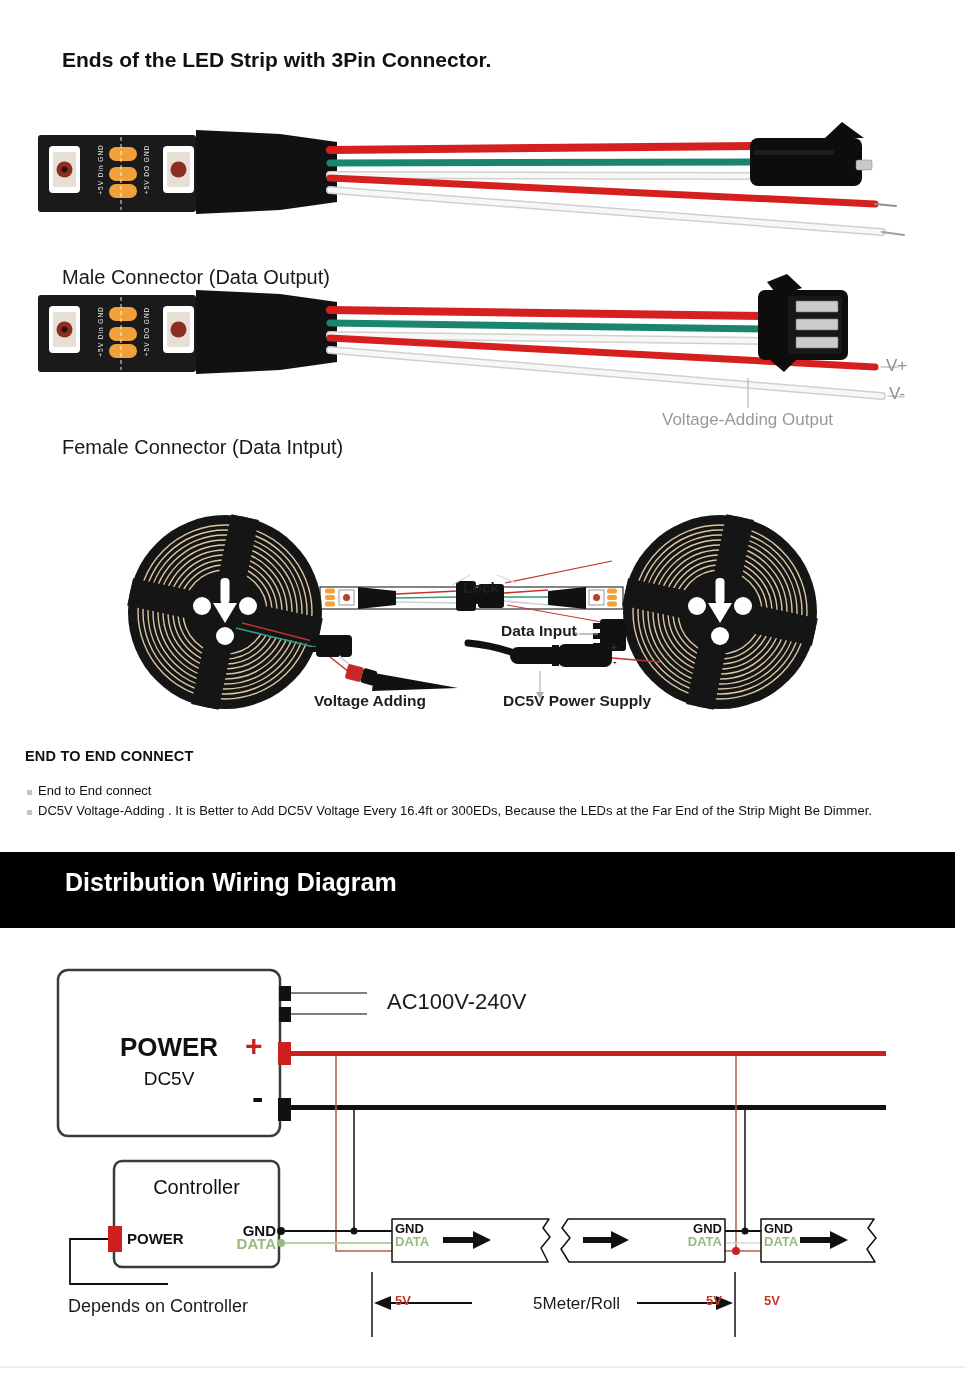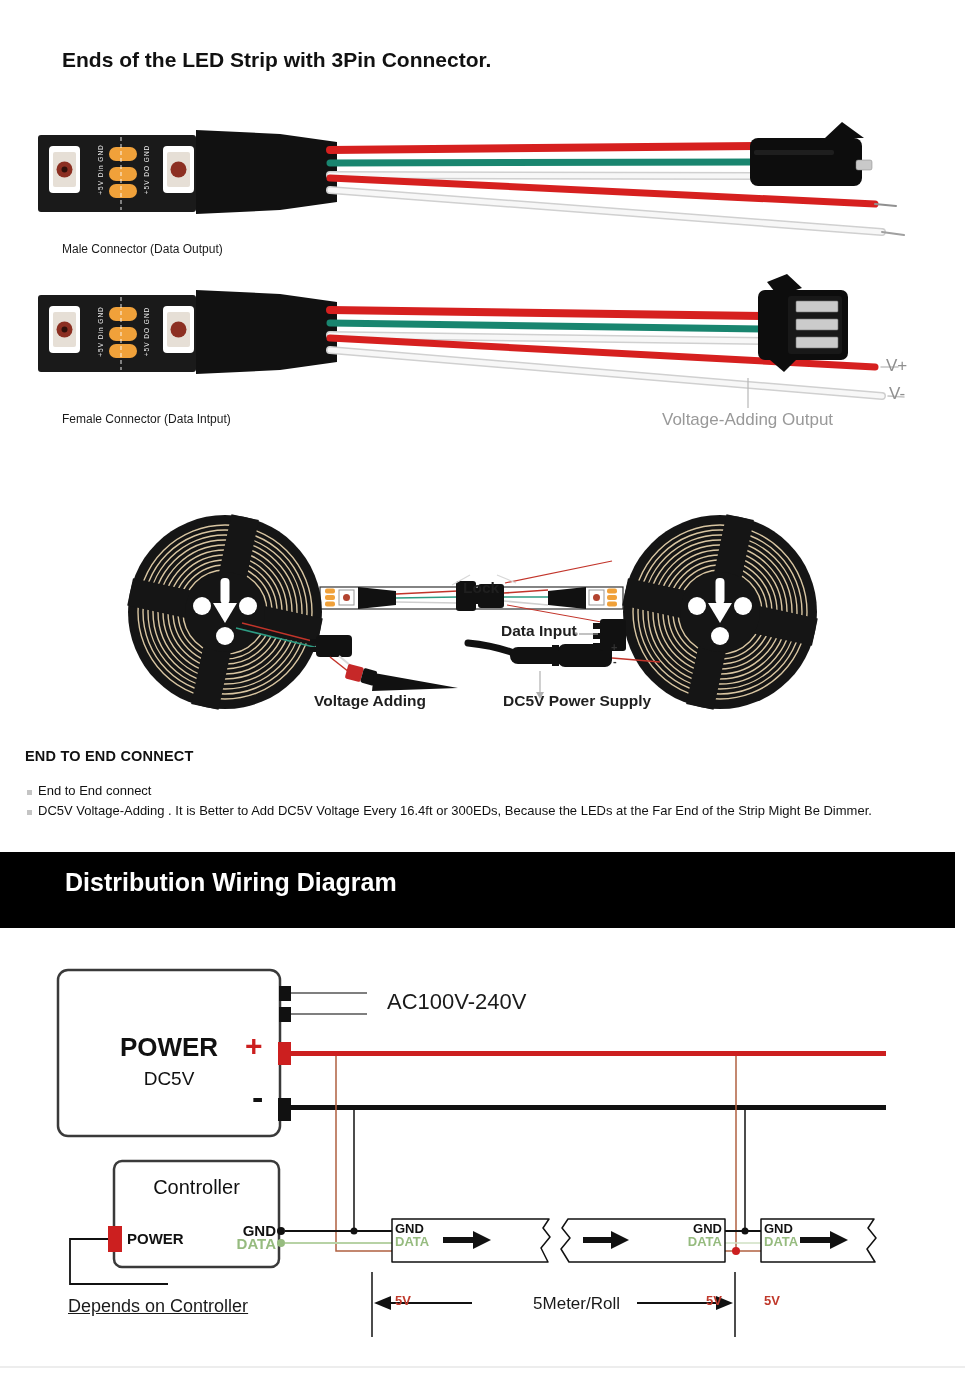--- a/index.html
+++ b/index.html
@@ -1,20 +1,20 @@
 <!DOCTYPE html>
 <html><head>
 <meta charset="utf-8">
 <style>
   html,body{margin:0;padding:0;background:#fff;}
   .canvas{position:relative;width:965px;height:1387px;background:#fff;overflow:hidden;
           font-family:"Liberation Sans",sans-serif;color:#1a1a1a;}
   .abs{position:absolute;}
   .h1{position:absolute;left:62px;top:48px;font-size:21px;font-weight:bold;color:#111;}
-  .cap{position:absolute;font-size:12px;color:#1a1a1a;}
+  .cap{position:absolute;font-size:20px;color:#1a1a1a;margin-top:24px;}
   .graylbl{position:absolute;font-size:17px;color:#8f8f8f;}
   .padlbl{position:absolute;width:64px;text-align:center;font-size:6.5px;color:#eee;
           transform:rotate(-90deg);letter-spacing:1px;white-space:nowrap;}
   .midlbl{position:absolute;font-size:15.5px;font-weight:bold;color:#1f1f1f;}
   .tiny{position:absolute;font-size:11px;font-weight:bold;color:#333;}
   .e2e-h{position:absolute;left:25px;top:748px;font-size:14.5px;font-weight:bold;color:#111;letter-spacing:.2px;}
   .bullet-sq{position:absolute;width:5px;height:5px;background:#c4c4c4;}
   .bullet-tx{position:absolute;font-size:13px;color:#111;white-space:nowrap;}
   .banner{position:absolute;left:0;top:852px;width:955px;height:76px;background:#000;}
   .banner-tx{position:absolute;left:65px;top:0;height:60px;line-height:60px;font-size:25px;
@@ -23,21 +23,21 @@
             font-size:26px;font-weight:bold;color:#111;}
   .pw-sub{position:absolute;left:74px;top:1068px;width:190px;text-align:center;font-size:19px;color:#111;}
   .plus{position:absolute;left:245px;top:1029px;font-size:30px;font-weight:bold;color:#cc1f1f;}
   .minus{position:absolute;left:252px;top:1078px;font-size:34px;font-weight:bold;color:#111;}
   .ac{position:absolute;left:387px;top:989px;font-size:22px;color:#1a1a1a;}
   .ctrl-title{position:absolute;left:114px;top:1176px;width:165px;text-align:center;font-size:20px;color:#111;}
   .ctrl-pwr{position:absolute;left:127px;top:1230px;font-size:15px;font-weight:bold;color:#111;}
   .rlbl{position:absolute;font-size:15px;font-weight:600;}
   .slbl{position:absolute;font-size:13px;font-weight:600;white-space:nowrap;}
   .gnd-c{color:#111;} .data-c{color:#96bb7f;} .v5-c{color:#c0392b;margin-top:48px;}
-  .depends{position:absolute;left:68px;top:1296px;font-size:18px;color:#1a1a1a;text-decoration:underline;}
+  .depends{position:absolute;left:68px;top:1296px;font-size:18px;color:#1a1a1a;}
   .dim{position:absolute;left:470px;top:1294px;width:150px;text-align:right;font-size:17px;color:#1a1a1a;}
   .botline{position:absolute;left:0;top:1366px;width:965px;height:2px;background:#ededed;}
 </style>
 </head>
 <body>
 
 <div class="canvas">
 
   <div class="h1">Ends of the LED Strip with 3Pin Connector.</div>
 

